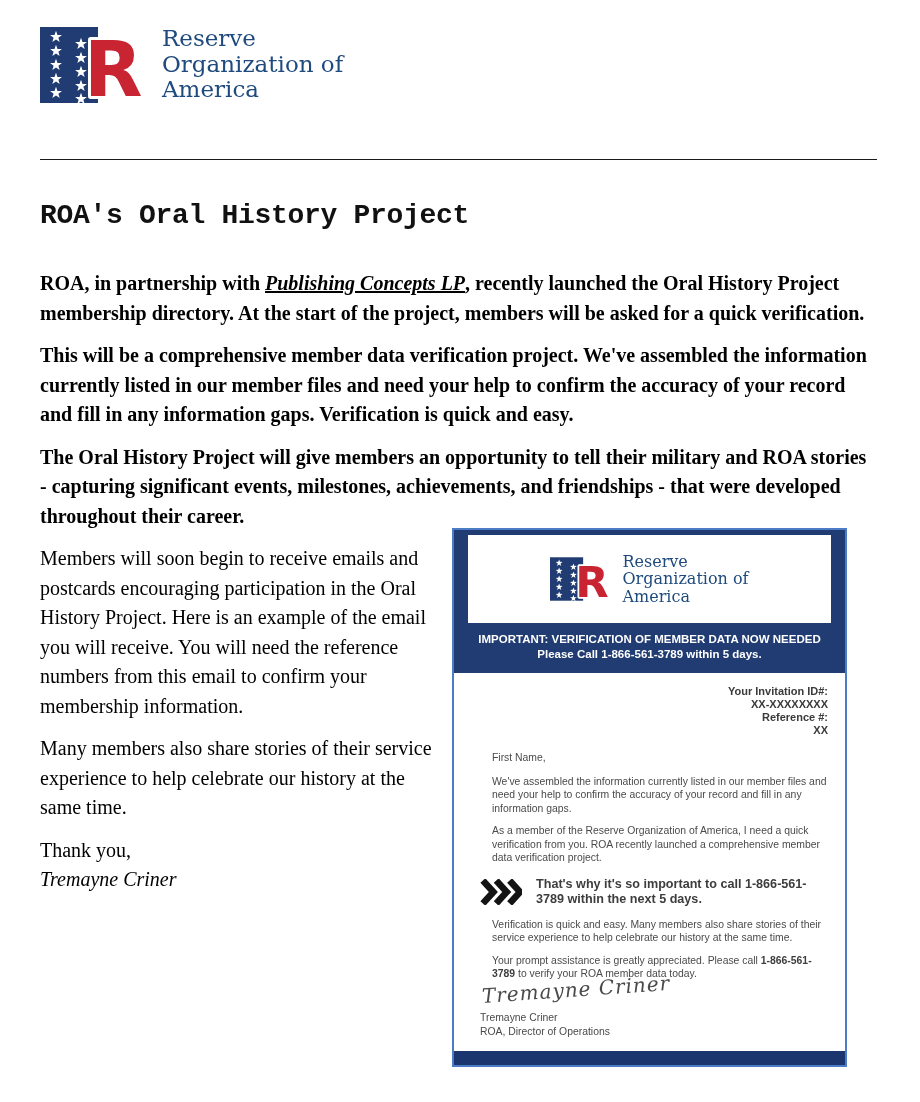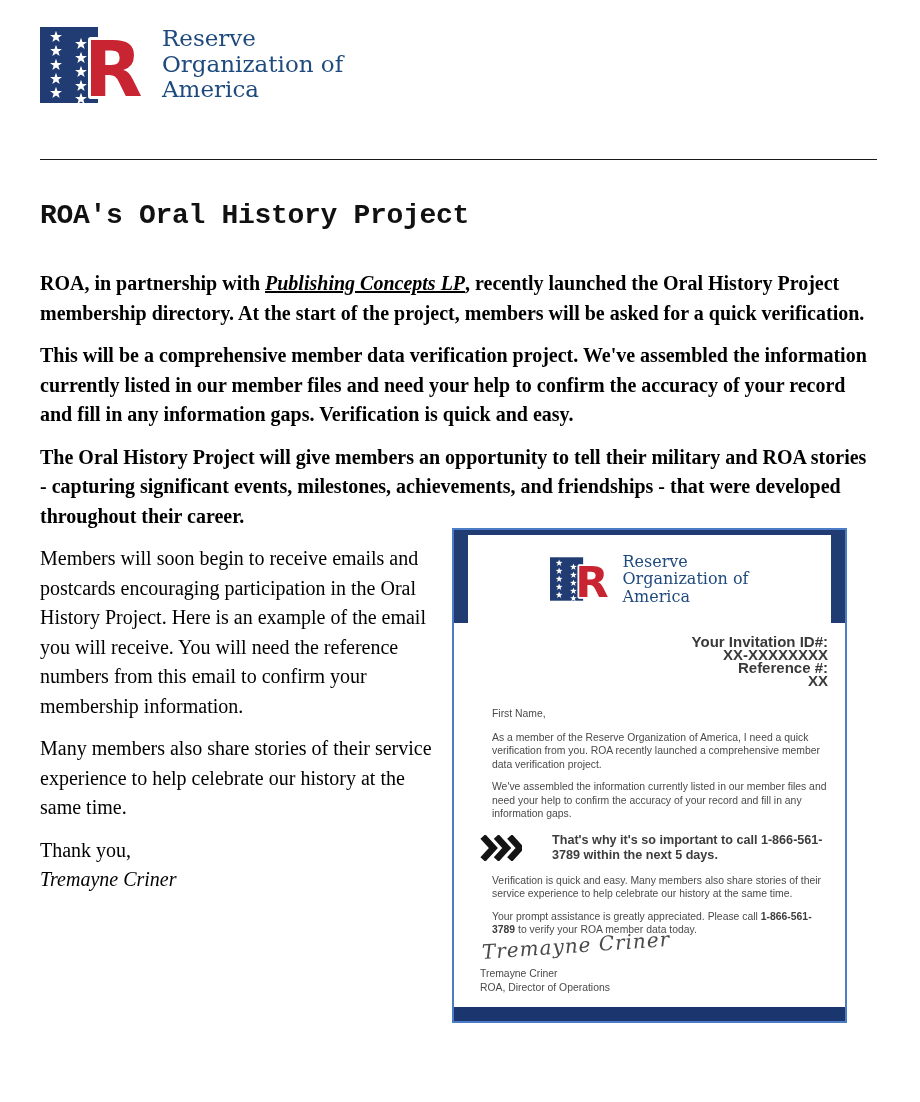--- a/index.html
+++ b/index.html
@@ -105,27 +105,27 @@
     background: #fff;
     padding: 12px 17px 12px 26px;
     color: #4a4a4a;
     font-size: 10.4px;
     line-height: 13.5px;
   }
   .invitation {
     text-align: right;
     font-weight: 700;
     color: #3a3a3a;
-    font-size: 15px;
+    font-size: 11px;
     line-height: 13px;
-    margin: 0 0 20px 0;
+    margin: 0 0 14px 0;
   }
   .email-body p { margin: 0 0 9px 12px; }
   .greeting { margin-bottom: 10px !important; }
-  .callout { display: flex; gap: 30px; align-items: center; margin: 12px 0 10px 0; }
+  .callout { display: flex; gap: 14px; align-items: center; margin: 12px 0 10px 0; }
   .callout-chevrons { width: 42px; height: 26px; flex: none; }
   .callout-text {
     font-weight: 700;
     font-size: 12.6px;
     line-height: 15.5px;
     color: #3d3d3d;
   }
   .bold-phone { font-weight: 700; color: #3d3d3d; }
   .sincerely { margin-bottom: 4px !important; }
   .sig-script {
@@ -211,32 +211,36 @@
           <text x="44" y="71" font-family="DejaVu Sans, sans-serif" font-weight="bold" font-size="76" fill="#c92431" stroke="#ffffff" stroke-width="6" paint-order="stroke" stroke-linejoin="round">R</text>
         </svg>
         <div class="email-logo-text">
           <div>Reserve</div>
           <div>Organization of</div>
           <div>America</div>
         </div>
       </div>
     </div>
 
+    <div class="email-banner">
+      <div>IMPORTANT: VERIFICATION OF MEMBER DATA NOW NEEDED</div>
+      <div>Please Call 1-866-561-3789 within 5 days.</div>
+    </div>
 
     <div class="email-body">
       <div class="invitation">
         <div>Your Invitation ID#:</div>
         <div>XX-XXXXXXXX</div>
         <div>Reference #:</div>
         <div>XX</div>
       </div>
 
       <p class="greeting">First Name,</p>
+      <p>We've assembled the information currently listed in our member files and need your help to confirm the accuracy of your record and fill in any information gaps.</p>
       <p>As a member of the Reserve Organization of America, I need a quick verification from you. ROA recently launched a comprehensive member data verification project.</p>
-      <p>We've assembled the information currently listed in our member files and need your help to confirm the accuracy of your record and fill in any information gaps.</p>
 
       <div class="callout">
         <svg class="callout-chevrons" viewBox="0 0 44 26" aria-hidden="true">
           <g fill="none" stroke="#141414" stroke-width="7" stroke-linejoin="miter">
             <path d="M3,1 L14,13 L3,25"></path>
             <path d="M17,1 L28,13 L17,25"></path>
             <path d="M31,1 L42,13 L31,25"></path>
           </g>
         </svg>
         <div class="callout-text">That's why it's so important to call 1-866-561-3789 within the next 5 days.</div>

